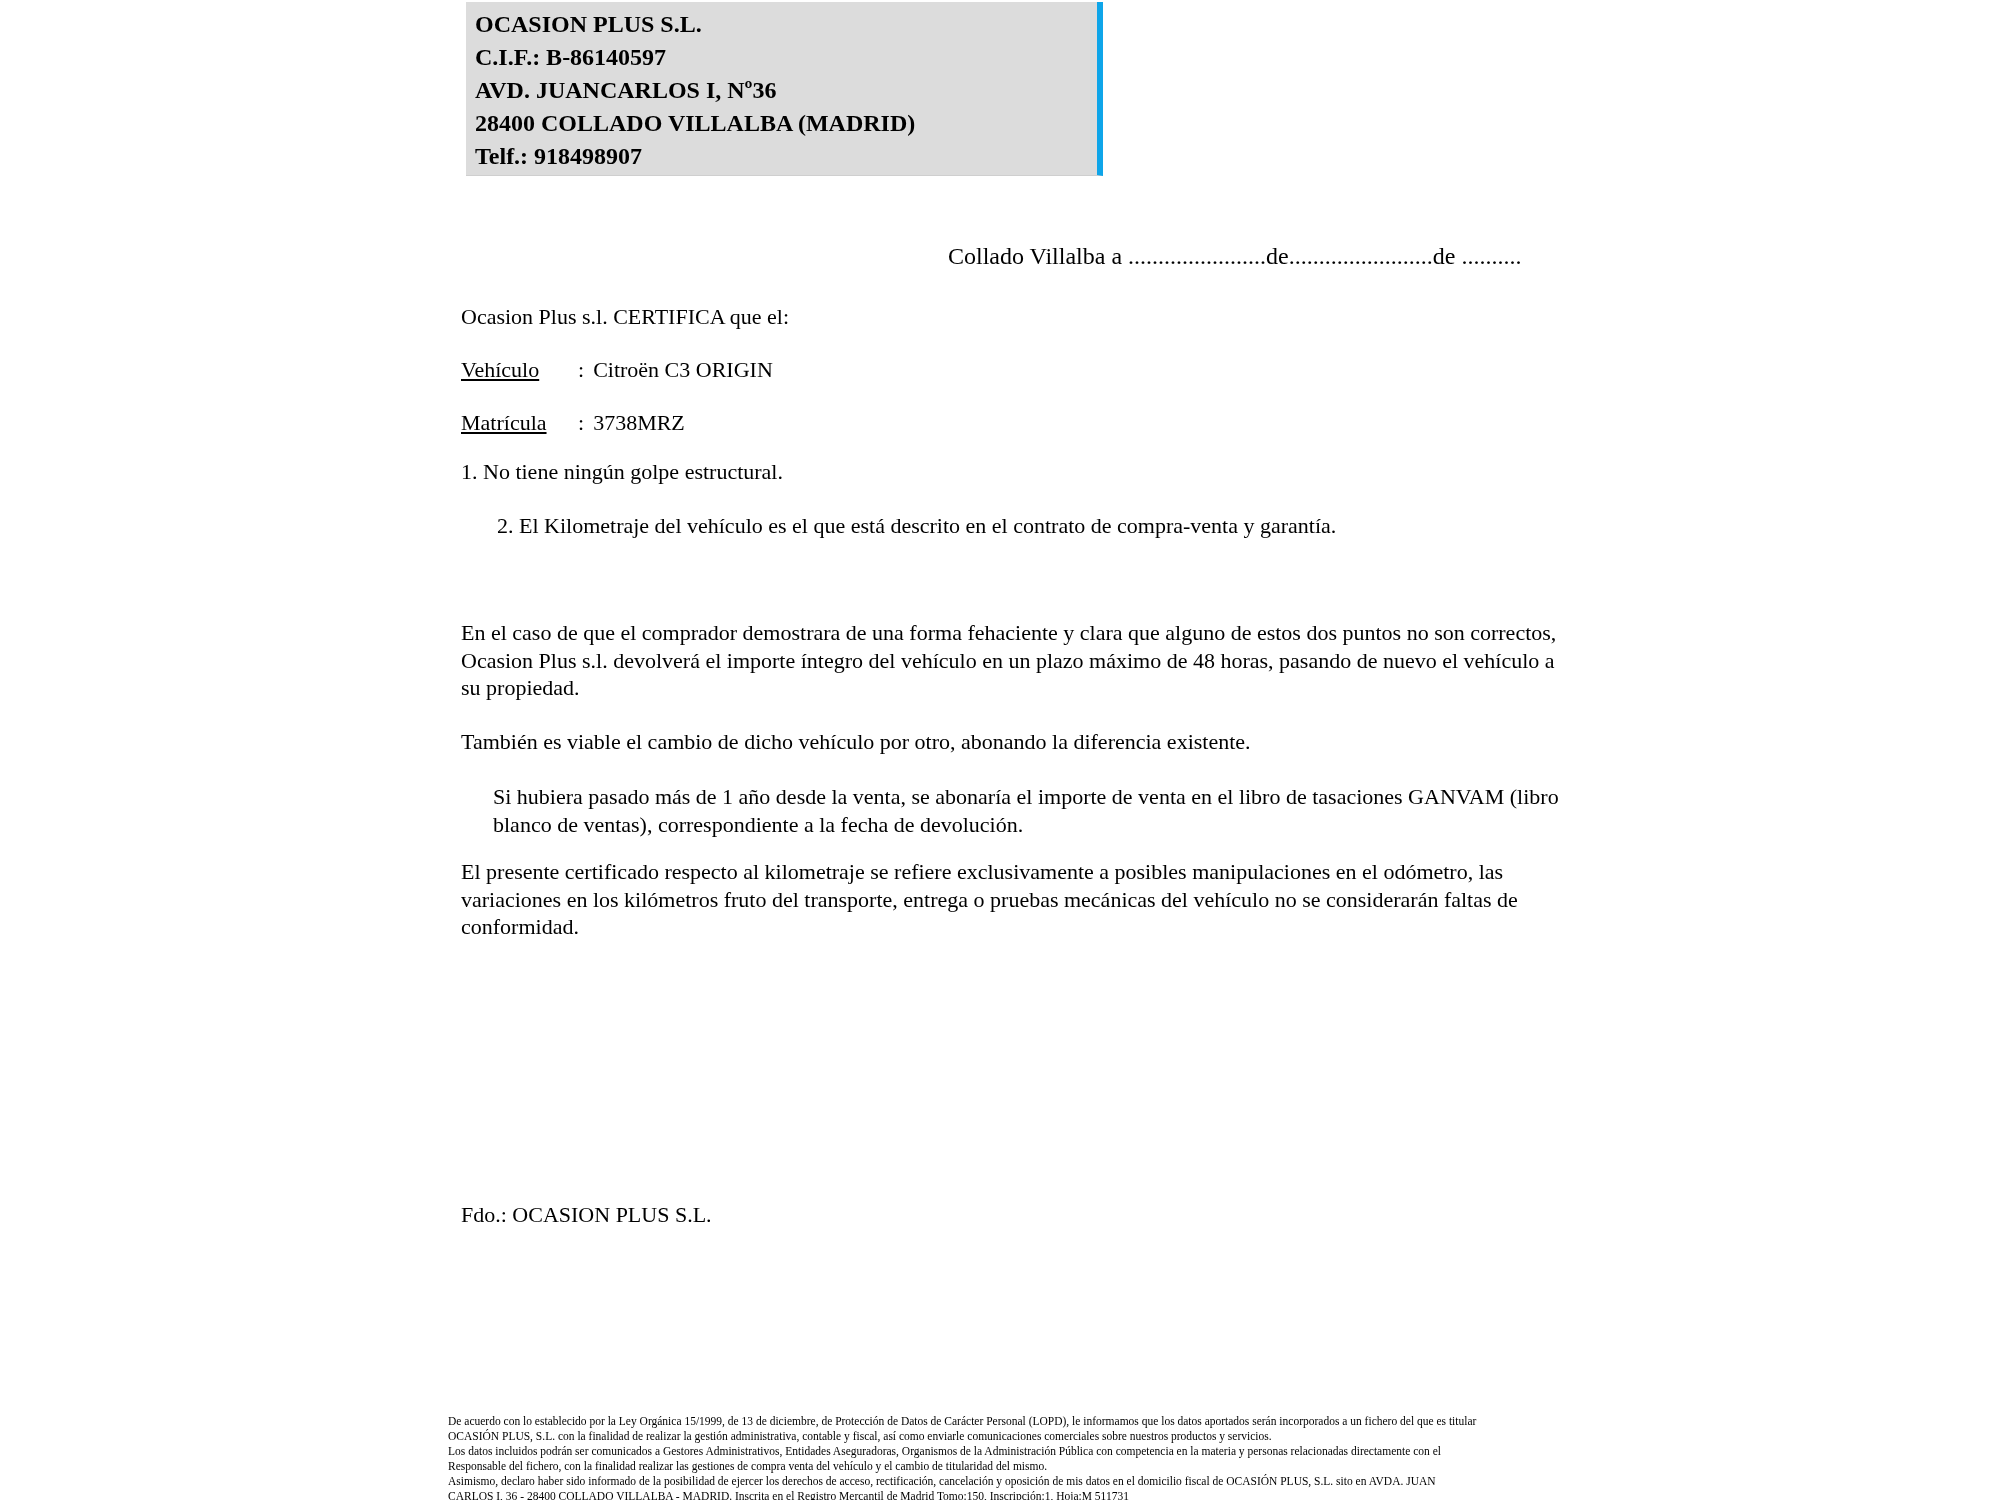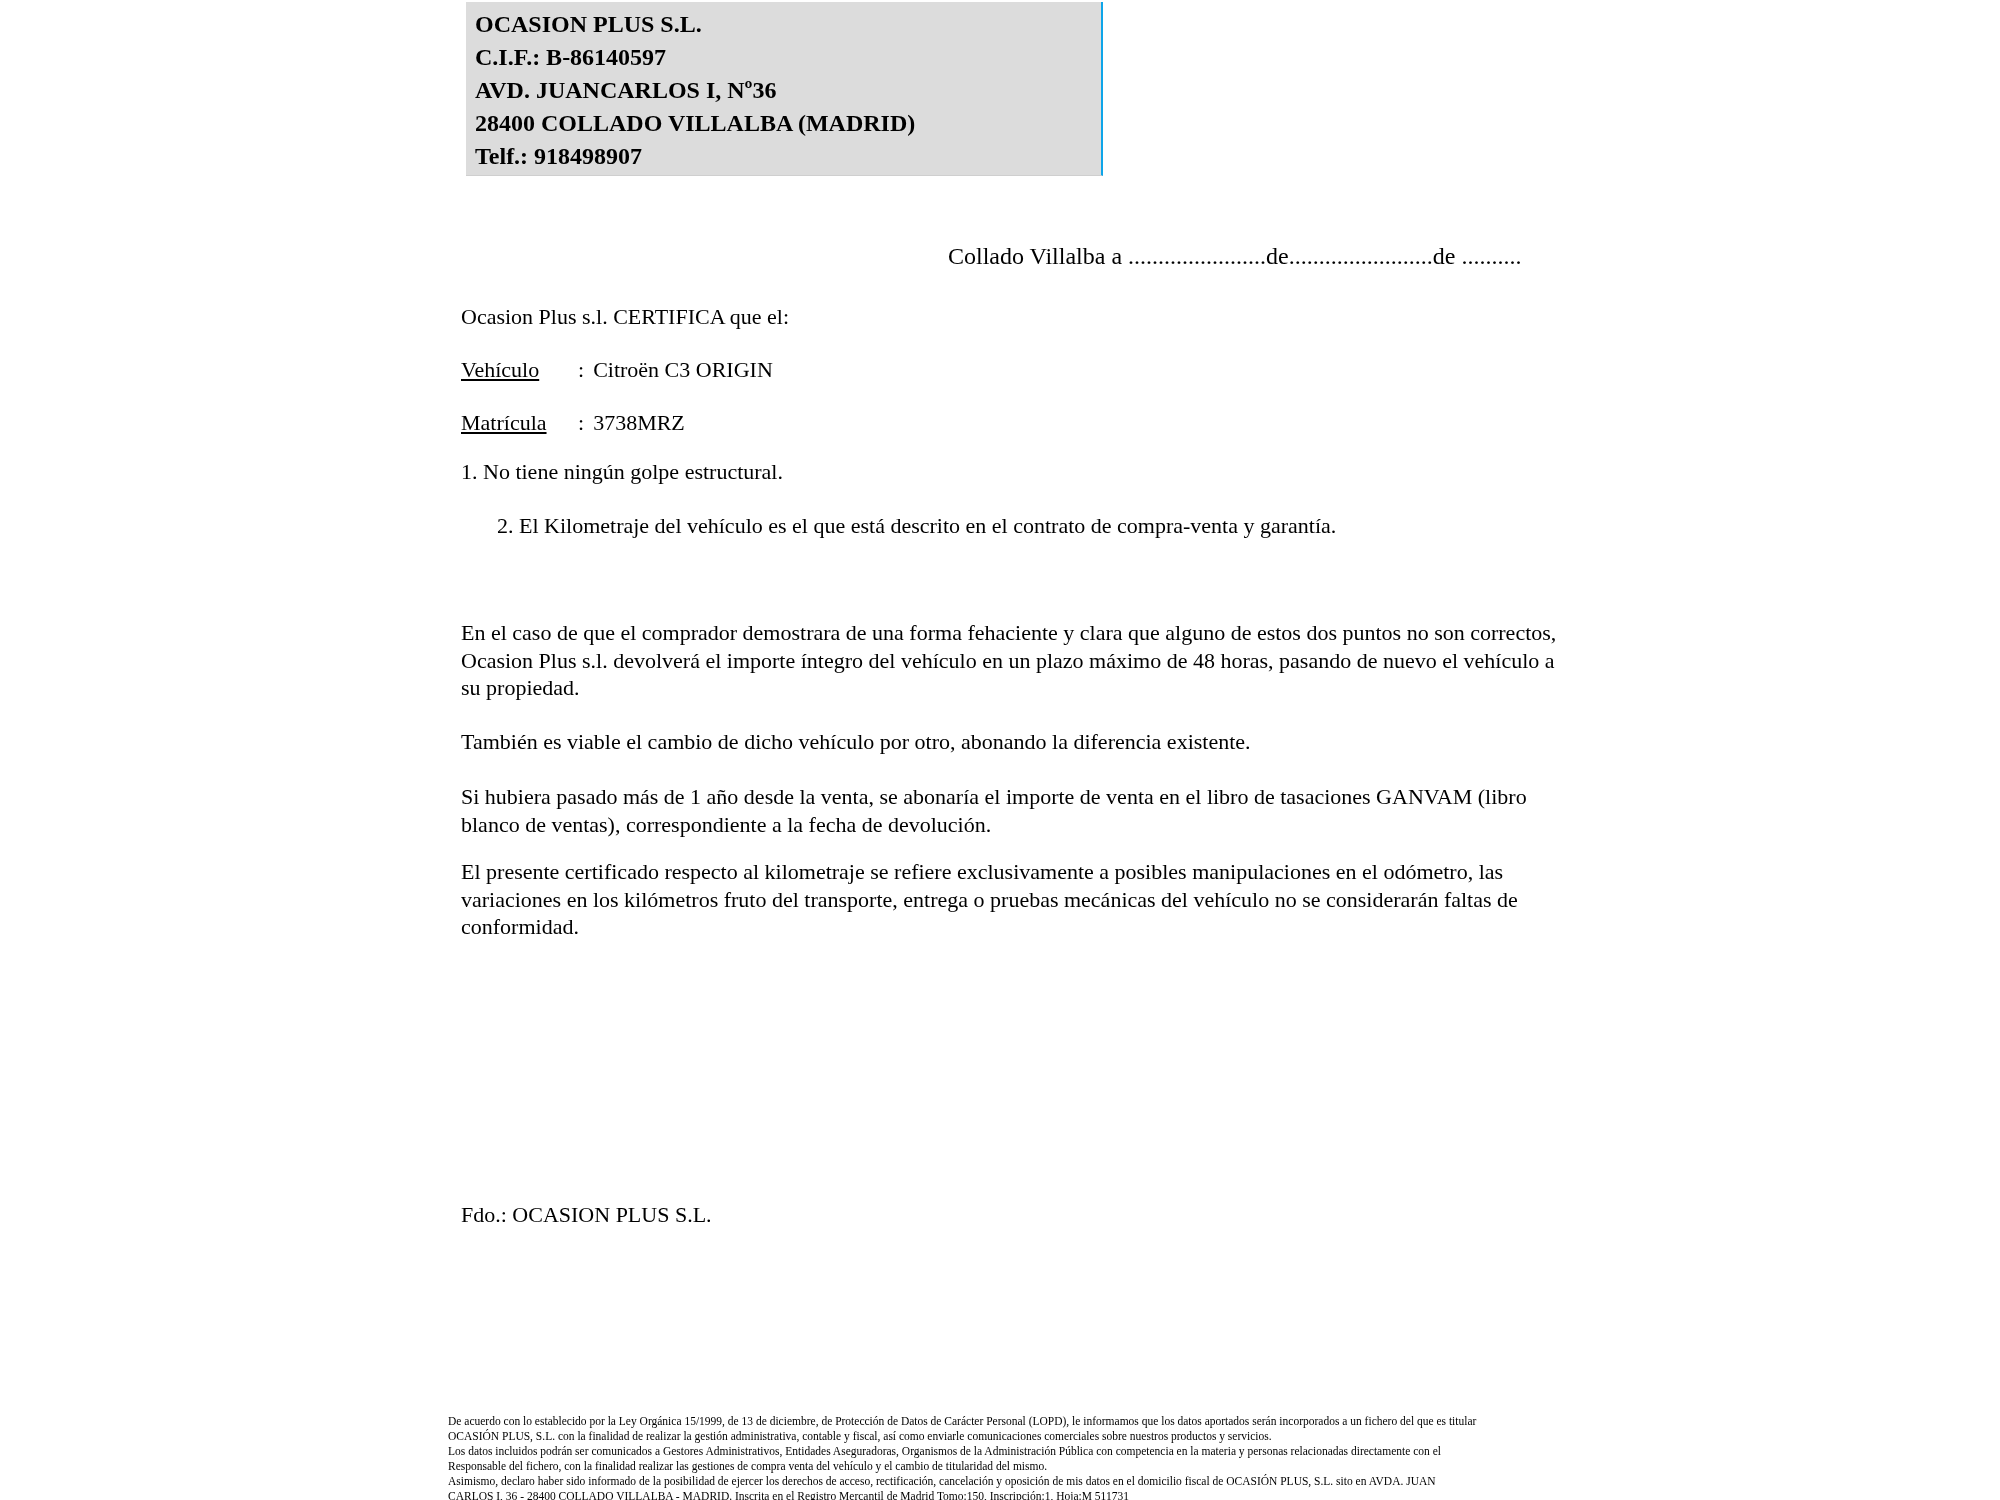--- a/index.html
+++ b/index.html
@@ -16,21 +16,21 @@
     font-family: "Liberation Serif", "DejaVu Serif", serif;
     overflow: hidden;
   }
   .header-box {
     position: absolute;
     left: 466px;
     top: 2px;
     width: 637px;
     height: 174px;
     background: #dcdcdc;
-    border-right: 2px solid #0ea5e9;
+    border-right: 6px solid #0ea5e9;
     border-bottom: 1px solid #cfcfcf;
     box-sizing: border-box;
     padding: 6px 0 0 9px;
     font-weight: bold;
     font-size: 24px;
     line-height: 33px;
     white-space: nowrap;
   }
   .date-line {
     position: absolute;
@@ -68,21 +68,21 @@
   .item-2 { top: 513px; margin-left: 36px; }
   .para {
     position: absolute;
     left: 461px;
     width: 1097px;
     font-size: 22px;
     line-height: 27.5px;
   }
   .para-0 { top: 619px; }
   .para-1 { top: 728px; }
-  .para-2 { top: 783px; }
+  .para-2 { top: 783px; margin-left: 32px; }
   .para-3 { top: 858px; }
   .signature-line {
     position: absolute;
     left: 461px;
     top: 1202px;
     font-size: 22px;
     white-space: nowrap;
   }
   .legal-footer {
     position: absolute;

